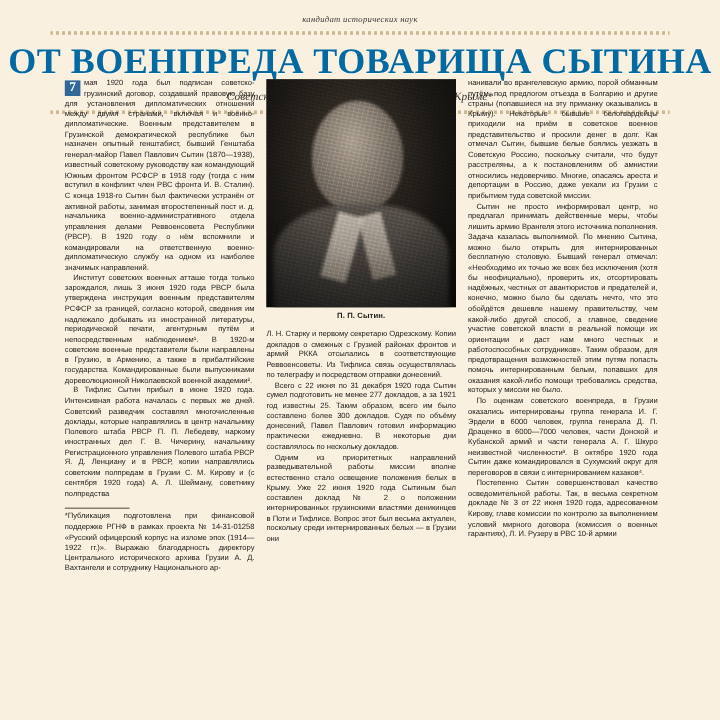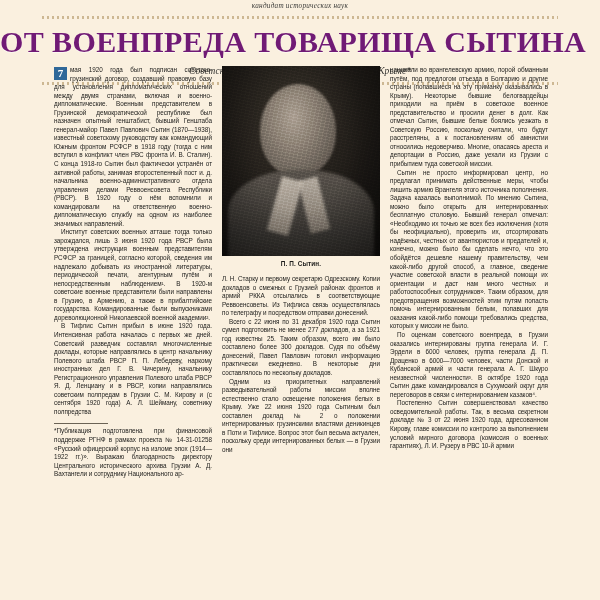--- a/index.html
+++ b/index.html
@@ -17,21 +17,21 @@
   .page {
     position: relative;
     width: 600px;
     height: 600px;
     background: #faf0df;
     box-sizing: border-box;
     padding: 0;
   }
   
   .masthead {
-    padding-top: 2px;
+    padding-top: 12px;
     text-align: center;
   }
   .author-credit {
     font-family: "Liberation Serif", serif;
     font-style: italic;
     font-size: 7.2px;
     letter-spacing: 0.25px;
     color: #3b3b38;
     line-height: 9px;
     margin: 0;
@@ -42,22 +42,22 @@
     background-image: repeating-linear-gradient(to right,
         #cdb893 0px, #cdb893 2px, rgba(0,0,0,0) 2px, rgba(0,0,0,0) 5px);
   }
   .headline {
     margin: 7px 0 0 0;
     font-family: "Liberation Serif", serif;
     font-weight: bold;
     font-size: 30px;
     letter-spacing: 0.4px;
     line-height: 32px;
-    color: #701a75;
-    text-align: left;
+    color: #0369a1;
+    text-align: center;
     text-shadow: 0 1px 0 rgba(255,255,255,0.55);
   }
   .subhead {
     margin: 8px 0 0 0;
     font-family: "Liberation Serif", serif;
     font-style: italic;
     font-size: 9.4px;
     color: #2f2f2c;
     text-align: center;
     letter-spacing: 0.1px;

